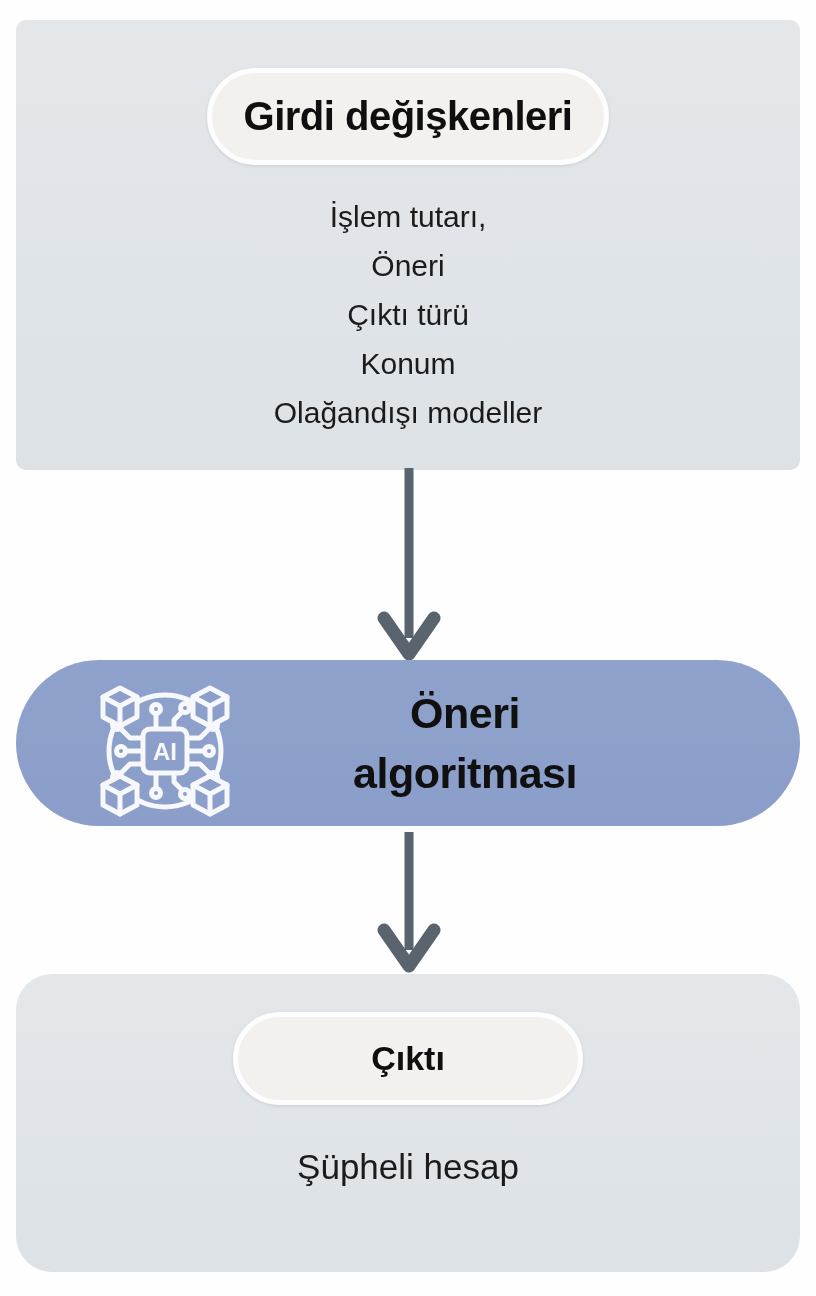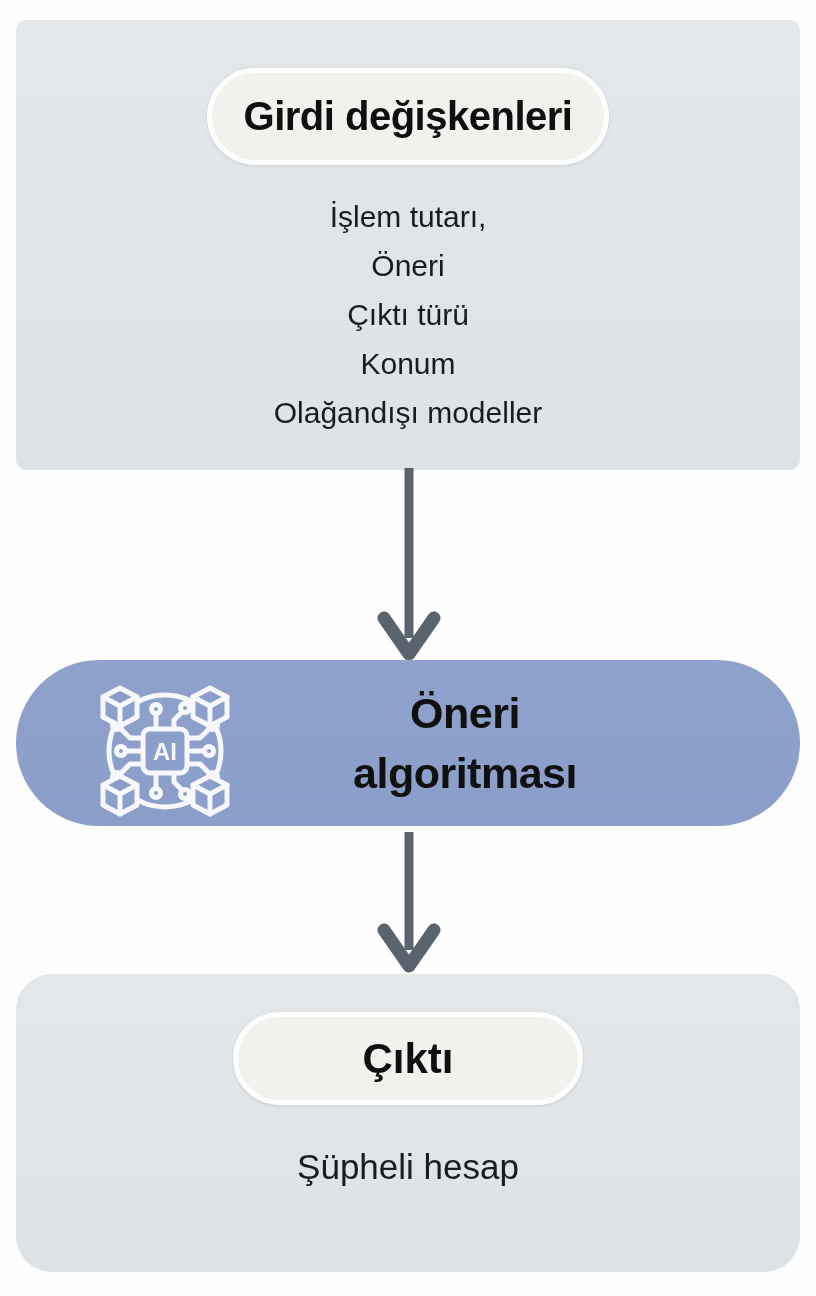--- a/index.html
+++ b/index.html
@@ -21,21 +21,21 @@
     position:absolute;left:50%;transform:translateX(-50%);
     background:#f3f1ee;
     border:5px solid #fdfdfd;
     border-radius:52px;
     box-shadow:0 1px 3px rgba(120,130,140,0.25);
     display:flex;align-items:center;justify-content:center;
     font-weight:bold;color:#0f0f0f;
     box-sizing:border-box;
   }
   .pill-input-title{top:48px;width:402px;height:97px;font-size:40px;letter-spacing:-0.5px;}
-  .pill-output-title{top:38px;width:350px;height:93px;font-size:42px;}
+  .pill-output-title{top:38px;width:350px;height:93px;font-size:34px;}
   .input-list{
     position:absolute;left:0;top:172px;width:100%;
     text-align:center;font-size:30px;line-height:49px;color:#1b1b1b;
   }
   .output-lines{
     position:absolute;left:0;top:168px;width:100%;
     text-align:center;font-size:35px;line-height:49px;color:#1b1b1b;
   }
   .process-pill{
     position:absolute;left:16px;top:660px;width:784px;height:166px;

